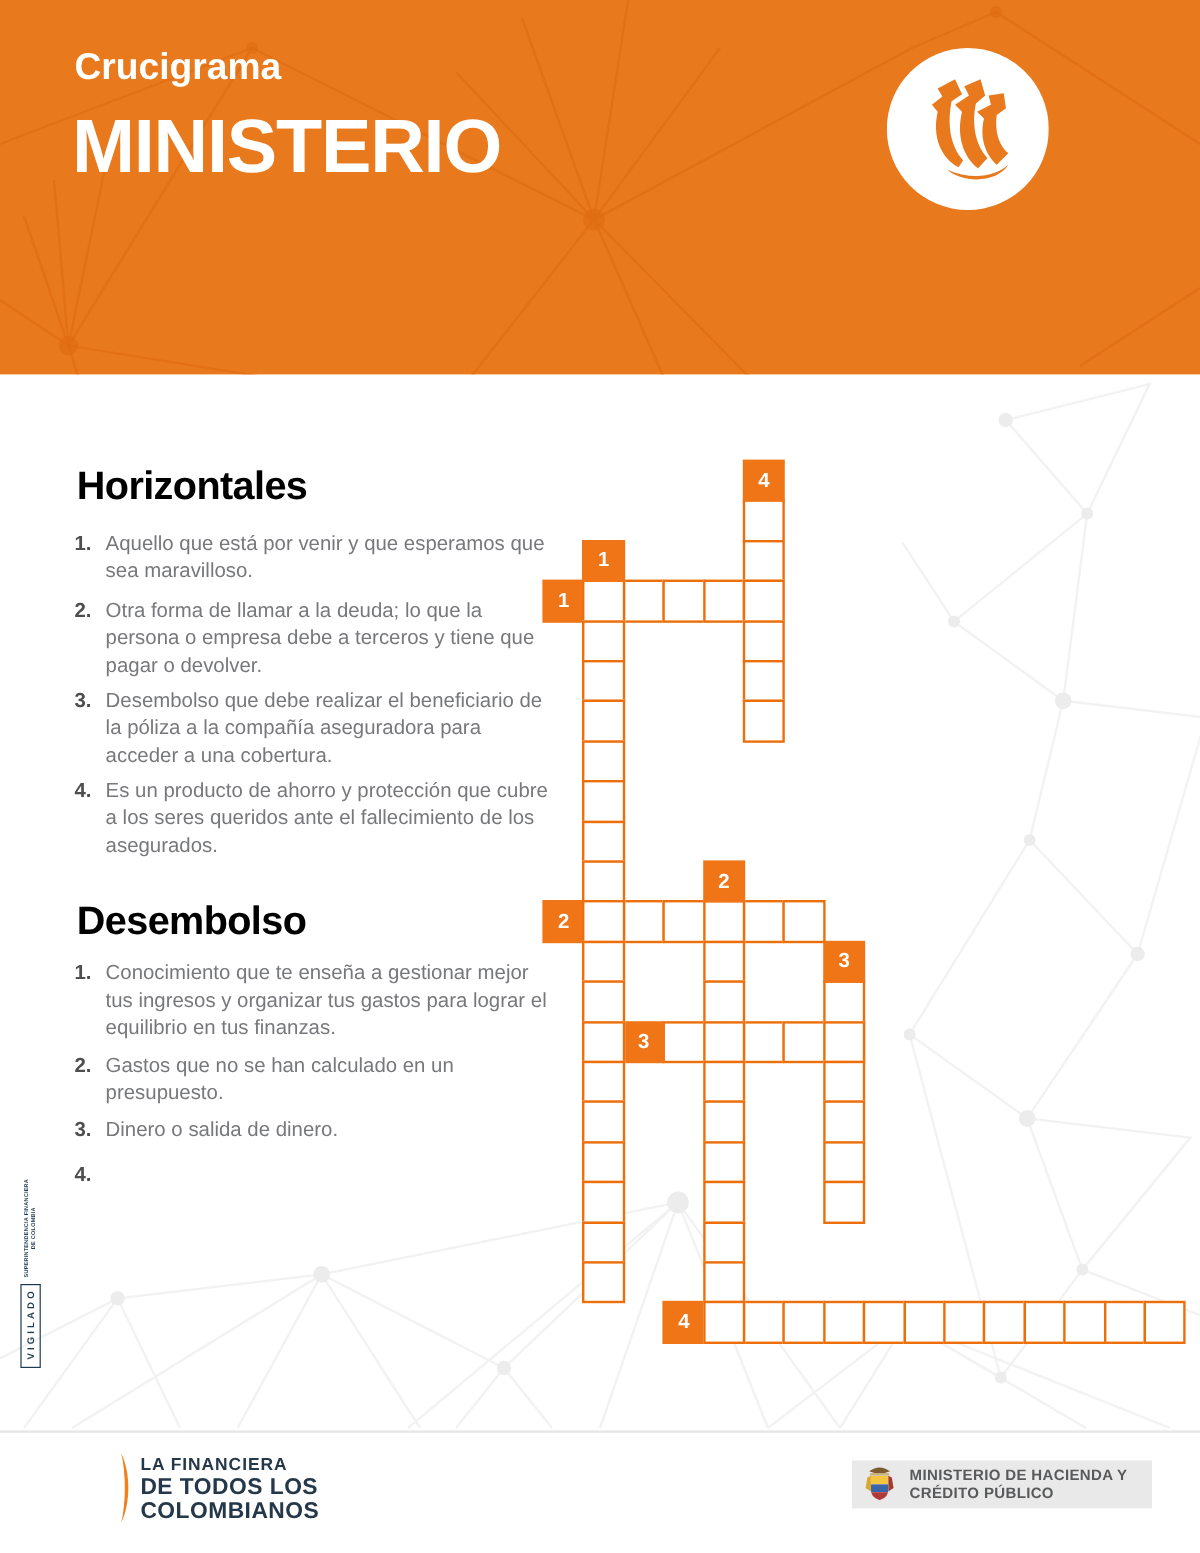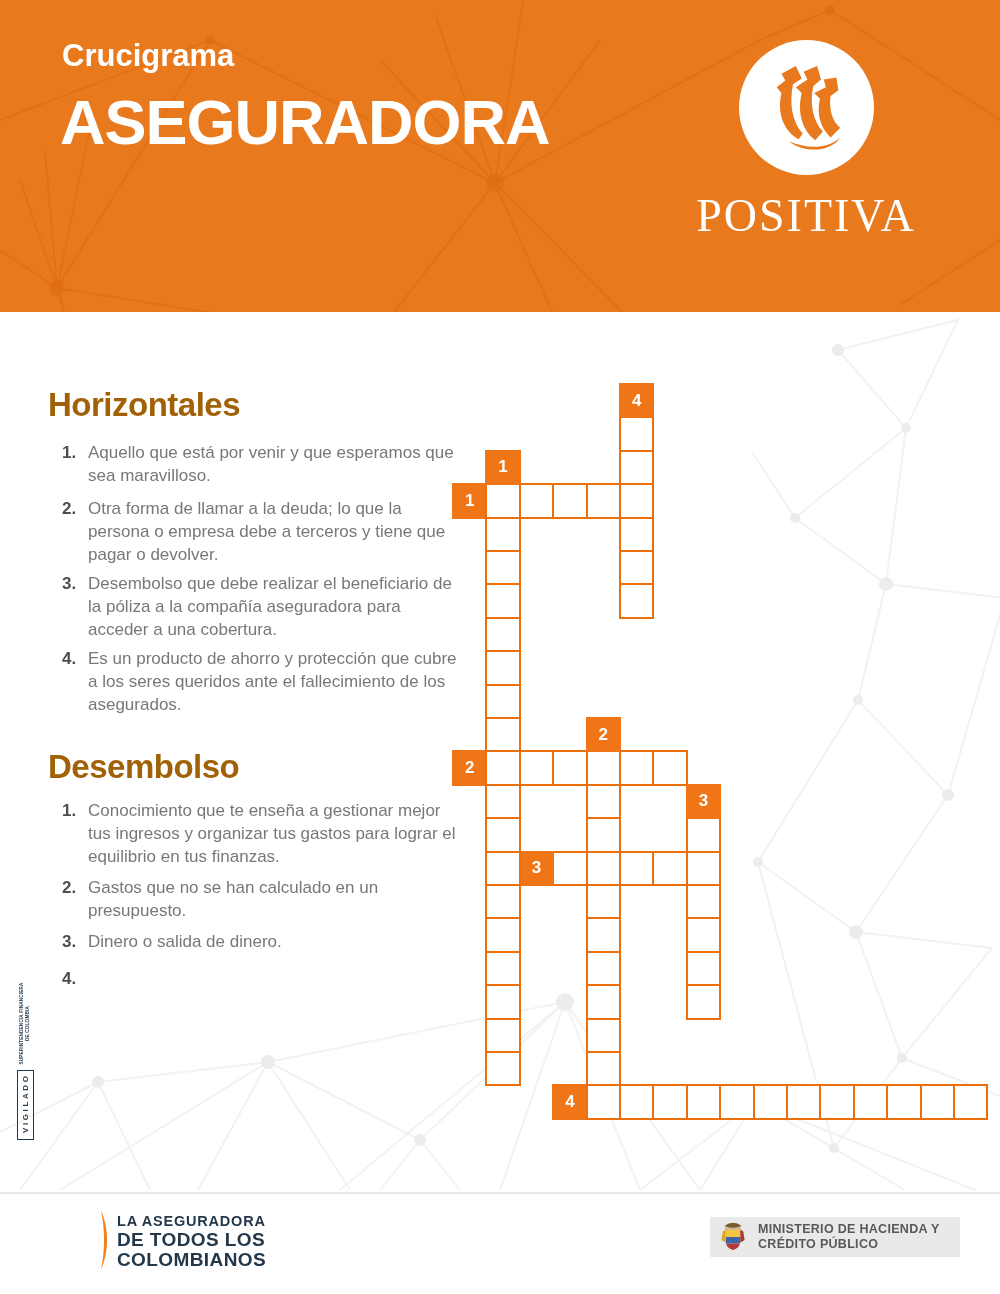--- a/index.html
+++ b/index.html
@@ -13,21 +13,21 @@
   .big-title{position:absolute;left:60px;top:76px;font-size:63px;line-height:92px;
              font-weight:bold;color:#fff;letter-spacing:-1px;}
   .logo{position:absolute;left:640px;top:40px;width:332px;text-align:center;color:#fff;}
   .logo .brand{font-family:"Liberation Serif",serif;font-size:46px;letter-spacing:2px;margin-top:10px;}
   .logo .tagline{font-family:"Liberation Serif",serif;font-size:16px;letter-spacing:2.5px;margin-top:4px;}
 
   
   .body-mesh{position:absolute;left:0;top:312px;pointer-events:none;}
 
   
-  .sec-heading{position:absolute;left:48px;font-size:33px;font-weight:bold;color:#a16207;letter-spacing:-0.5px;}
+  .sec-heading{position:absolute;left:64px;font-size:33px;font-weight:bold;color:#000000;letter-spacing:-0.5px;}
   .clue{position:absolute;left:62px;width:372px;padding-left:26px;box-sizing:content-box;
         font-size:17px;line-height:23px;color:#77787B;}
   .clue-num{position:absolute;left:0;top:0;font-weight:bold;color:#4D4E50;}
 
   
   #crossword{position:absolute;left:0;top:0;width:1000px;height:1294px;pointer-events:none;}
   .cw-cell{position:absolute;background:#ffffff;border:2px solid #EC6F0A;box-sizing:border-box;}
   .cw-marker{position:absolute;background:#EF7517;box-sizing:border-box;display:flex;
              align-items:center;justify-content:center;color:#fff;font-weight:bold;font-size:17px;}
 
@@ -70,34 +70,33 @@
         <circle cx="57" cy="288" r="8"></circle>
         <circle cx="495" cy="183" r="9"></circle>
         <circle cx="210" cy="40" r="5"></circle>
         <circle cx="830" cy="10" r="5"></circle>
       </g>
     </svg>
 
     <div class="kicker">Crucigrama</div>
 
     <div class="big-title">
-      <div>ASEGURADORA</div>
+      <div>MINISTERIO</div>
     </div>
 
     <div class="logo">
       <svg width="135" height="135" viewBox="0 0 140 140">
         <circle cx="70" cy="70" r="70" fill="#ffffff"></circle>
         <g fill="#E8791D">
           <path d="M62,103 C47,95 39,77 44,55 L39,49 L48,42 L44,35 L59,27 L65,40 L56,46 C52,66 55,85 66,97 Z"></path>
           <path d="M79,104 C66,94 60,76 65,55 L59,49 L71,41 L67,33 L81,27 L85,41 L77,48 C73,66 77,85 87,95 Z"></path>
           <path d="M95,101 C85,92 80,77 84,61 L78,55 L90,49 L88,41 L101,39 L103,52 L95,58 C93,72 97,85 105,91 Z"></path>
           <path d="M52,105 C72,114 93,112 105,101 C96,116 67,118 52,105 Z"></path>
         </g>
       </svg>
-      <div class="brand">POSITIVA</div>
     </div>
   </div>
 
   <svg class="body-mesh" width="1000" height="882" viewBox="0 0 1000 882">
     <g stroke="#F2F2F2" stroke-width="2" fill="none">
       <path d="M838,38 L958,8 L906,116 L838,38"></path>
       <path d="M906,116 L795,206 L752,140 M795,206 L886,272 L906,116"></path>
       <path d="M886,272 L1005,286 L948,483 L858,388 L886,272"></path>
       <path d="M858,388 L758,550 L856,620 L948,483"></path>
       <path d="M856,620 L992,636 L902,746 L856,620"></path>
@@ -254,21 +253,21 @@
     </div>
   </div>
 
   <div class="divider"></div>
 
   <svg class="swoosh" width="12" height="58" viewBox="0 0 12 58">
     <path d="M3,0 C11,16 11,42 3,58 C7,42 7,16 3,0 Z" fill="#F0821E"></path>
   </svg>
 
   <div class="aseg">
-    <div class="l1">LA ASEGURADORA</div>
+    <div class="l1">LA FINANCIERA</div>
     <div class="l2">DE TODOS LOS</div>
     <div class="l3">COLOMBIANOS</div>
   </div>
 
   <div class="ministry">
     <svg class="emblem" width="30" height="32" viewBox="0 0 40 44">
       <path d="M8,7 Q20,-2 32,7 L26,9 L20,11 L14,9 Z" fill="#7A5C2E"></path>
       <rect x="9" y="9" width="22" height="3" fill="#C9B37E"></rect>
       <polygon points="6,14 10,12 10,30 4,26" fill="#D9A62E"></polygon>
       <polygon points="34,14 30,12 30,30 36,26" fill="#A33B2E"></polygon>

